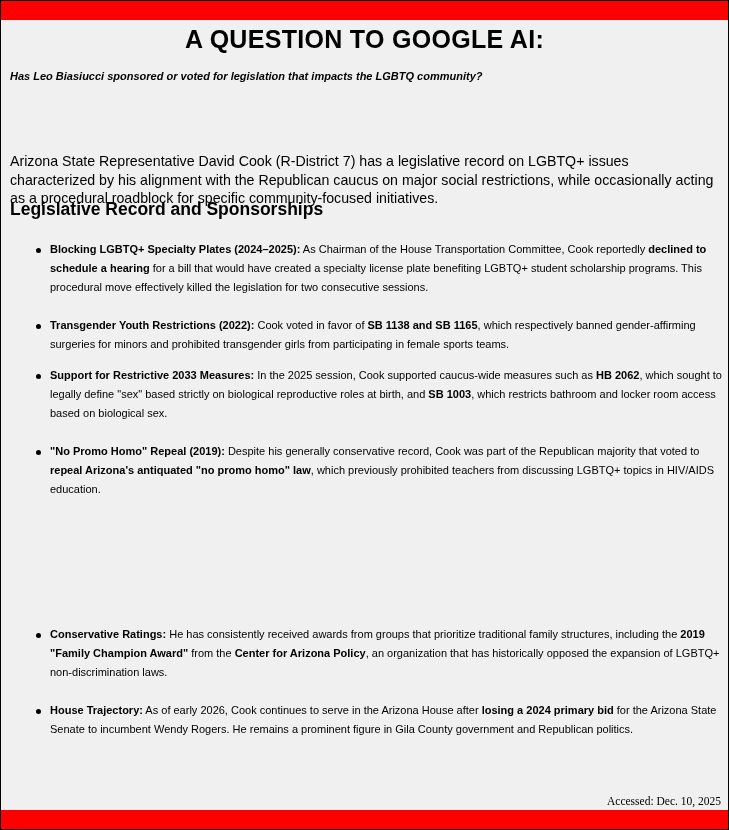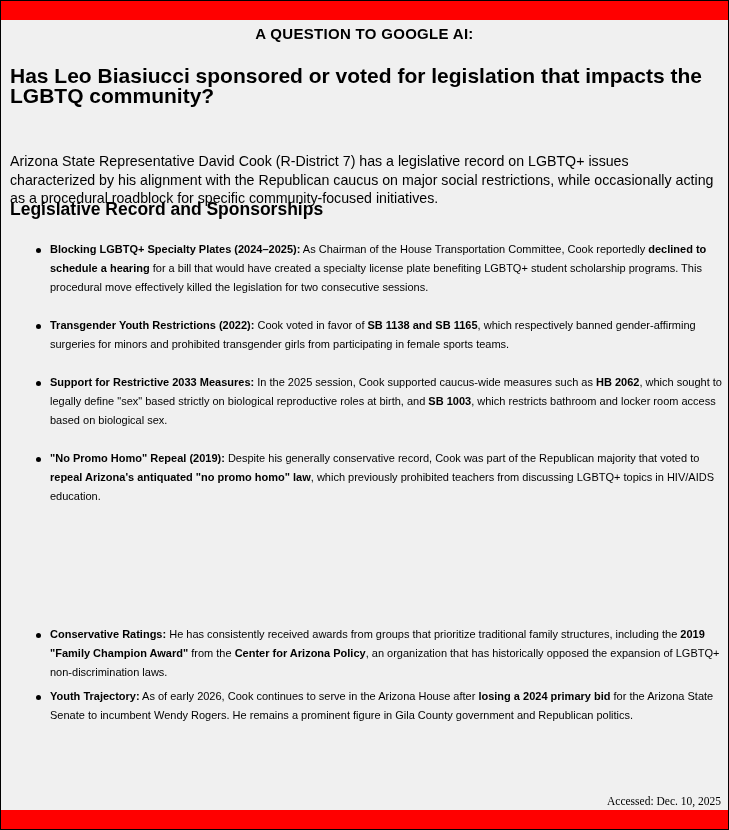--- a/index.html
+++ b/index.html
@@ -15,25 +15,25 @@
     border: 1px solid #000;
     background: #f0f0f0;
   }
   .bar-top, .bar-bottom {
     position: absolute; left: 0; right: 0; height: 19px; background: #ff0000;
   }
   .bar-top { top: 0; }
   .bar-bottom { bottom: 0; }
   .title {
     position: absolute; top: 24px; left: 0; right: 0;
-    text-align: center; font-weight: bold; font-size: 15px; letter-spacing: 0.3px;
+    text-align: center; font-weight: bold; font-size: 25px; letter-spacing: 0.3px;
   }
   .question {
     position: absolute; top: 65px; left: 9px; right: 20px;
-    font-weight: bold; font-size: 21px; line-height: 20px;
+    font-weight: bold; font-size: 11px; line-height: 20px; font-style: italic;
   }
   .intro {
     position: absolute; top: 123px; left: 9px; right: 14px;
     font-size: 14.2px; line-height: 18.5px; margin-top: 28px;
   }
   .h2 {
     position: absolute; left: 9px; font-weight: bold; font-size: 17.5px; text-align: center;
   }
   .list {
     position: absolute; left: 34px; right: 6px; margin: 0; padding: 0; list-style: none;
@@ -58,25 +58,25 @@
 <div class="frame">
   <div class="bar-top"></div>
 
   <div class="title">A QUESTION TO GOOGLE AI:</div>
   <div class="question">Has Leo Biasiucci sponsored or voted for legislation that impacts the LGBTQ community?</div>
   <div class="intro">Arizona State Representative David Cook (R-District 7) has a legislative record on LGBTQ+ issues characterized by his alignment with the Republican caucus on major social restrictions, while occasionally acting as a procedural roadblock for specific community-focused initiatives.</div>
 
   <div class="h2" style="top:198px;">Legislative Record and Sponsorships</div>
   <ul class="list" style="top:239px;">
     <li style="margin-bottom:19px;"><b>Blocking LGBTQ+ Specialty Plates (2024–2025):</b><span> As Chairman of the House Transportation Committee, Cook reportedly </span><b>declined to schedule a hearing</b><span> for a bill that would have created a specialty license plate benefiting LGBTQ+ student scholarship programs. This procedural move effectively killed the legislation for two consecutive sessions.</span></li>
-    <li style="margin-bottom:19px;"><b>Transgender Youth Restrictions (2022):</b><span> Cook voted in favor of </span><b>SB 1138 and SB 1165</b><span>, which respectively banned gender-affirming surgeries for minors and prohibited transgender girls from participating in female sports teams.</span></li>
+    <li style="margin-bottom:12px;"><b>Transgender Youth Restrictions (2022):</b><span> Cook voted in favor of </span><b>SB 1138 and SB 1165</b><span>, which respectively banned gender-affirming surgeries for minors and prohibited transgender girls from participating in female sports teams.</span></li>
     <li style="margin-bottom:19px;"><b>Support for Restrictive 2033 Measures:</b><span> In the 2025 session, Cook supported caucus-wide measures such as </span><b>HB 2062</b><span>, which sought to legally define "sex" based strictly on biological reproductive roles at birth, and </span><b>SB 1003</b><span>, which restricts bathroom and locker room access based on biological sex.</span></li>
     <li><b>"No Promo Homo" Repeal (2019):</b><span> Despite his generally conservative record, Cook was part of the Republican majority that voted to </span><b>repeal Arizona's antiquated "no promo homo" law</b><span>, which previously prohibited teachers from discussing LGBTQ+ topics in HIV/AIDS education.</span></li>
   </ul>
 
   <ul class="list" style="top:624px;">
-    <li style="margin-bottom:5px;"><b>Conservative Ratings:</b><span> He has consistently received awards from groups that prioritize traditional family structures, including the </span><b>2019 "Family Champion Award"</b><span> from the </span><b>Center for Arizona Policy</b><span>, an organization that has historically opposed the expansion of LGBTQ+ non-discrimination laws.</span></li>
-    <li><b>Youth Trajectory:</b><span> As of early 2026, Cook continues to serve in the Arizona House after </span><b>losing a 2024 primary bid</b><span> for the Arizona State Senate to incumbent Wendy Rogers. He remains a prominent figure in Gila County government and Republican politics.</span></li>
+    <li style="margin-bottom:19px;"><b>Conservative Ratings:</b><span> He has consistently received awards from groups that prioritize traditional family structures, including the </span><b>2019 "Family Champion Award"</b><span> from the </span><b>Center for Arizona Policy</b><span>, an organization that has historically opposed the expansion of LGBTQ+ non-discrimination laws.</span></li>
+    <li><b>House Trajectory:</b><span> As of early 2026, Cook continues to serve in the Arizona House after </span><b>losing a 2024 primary bid</b><span> for the Arizona State Senate to incumbent Wendy Rogers. He remains a prominent figure in Gila County government and Republican politics.</span></li>
   </ul>
 
   <div class="accessed">Accessed: Dec. 10, 2025</div>
   <div class="bar-bottom"></div>
 </div>
 
 </body></html>

